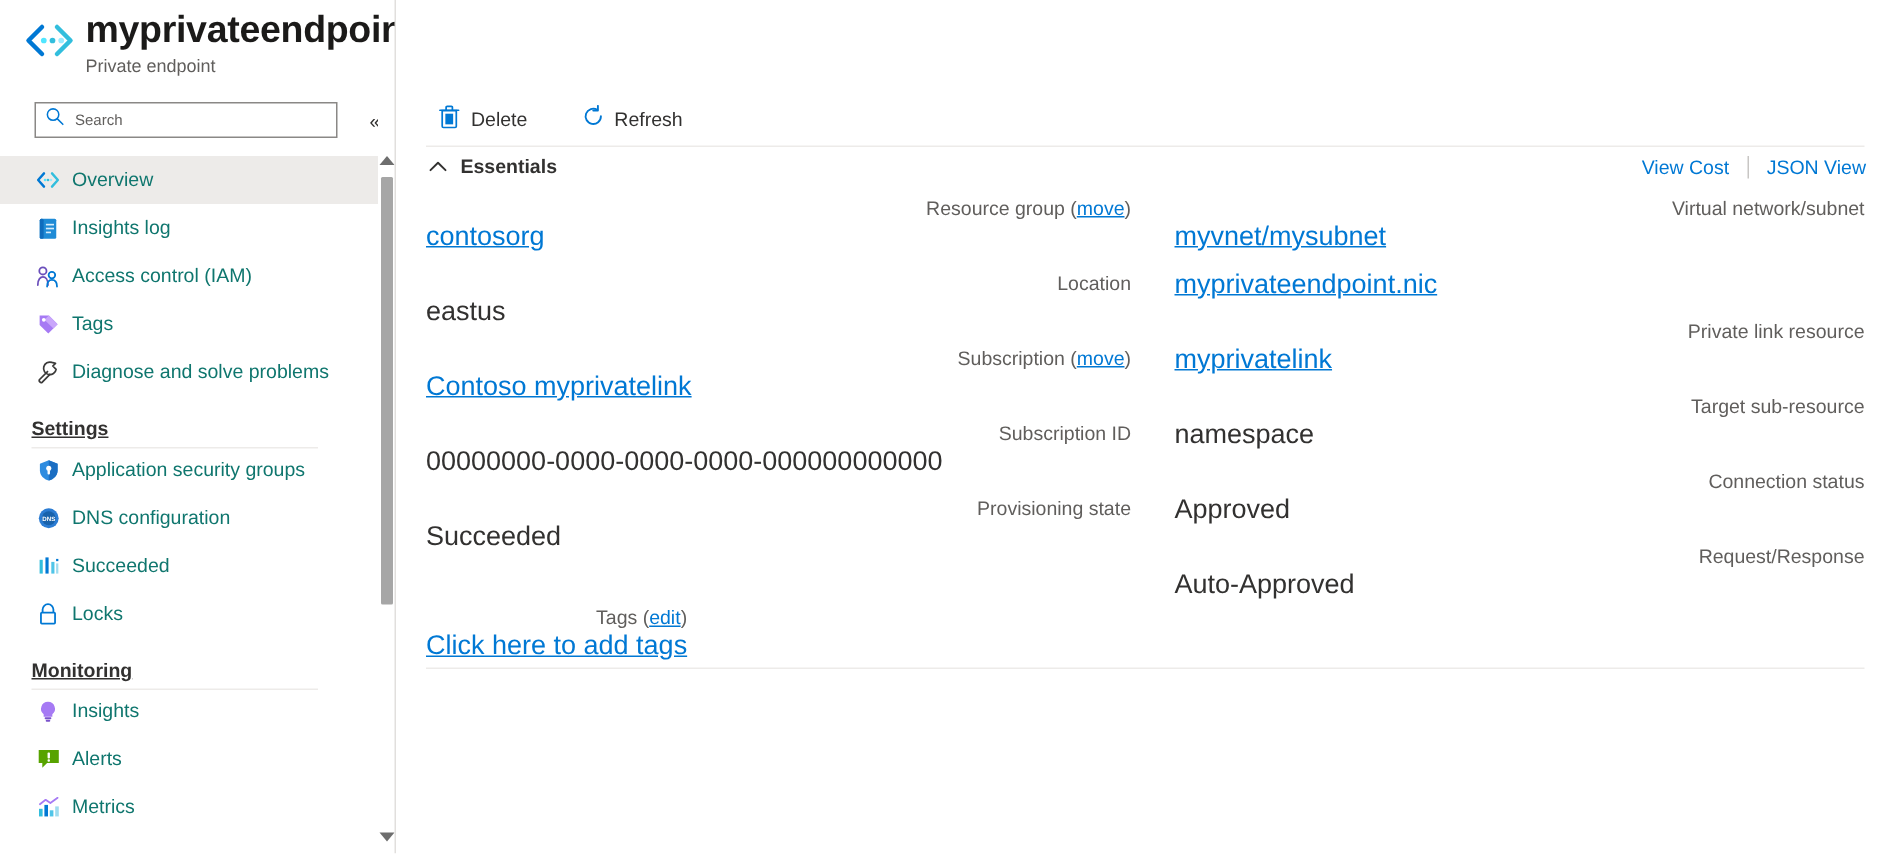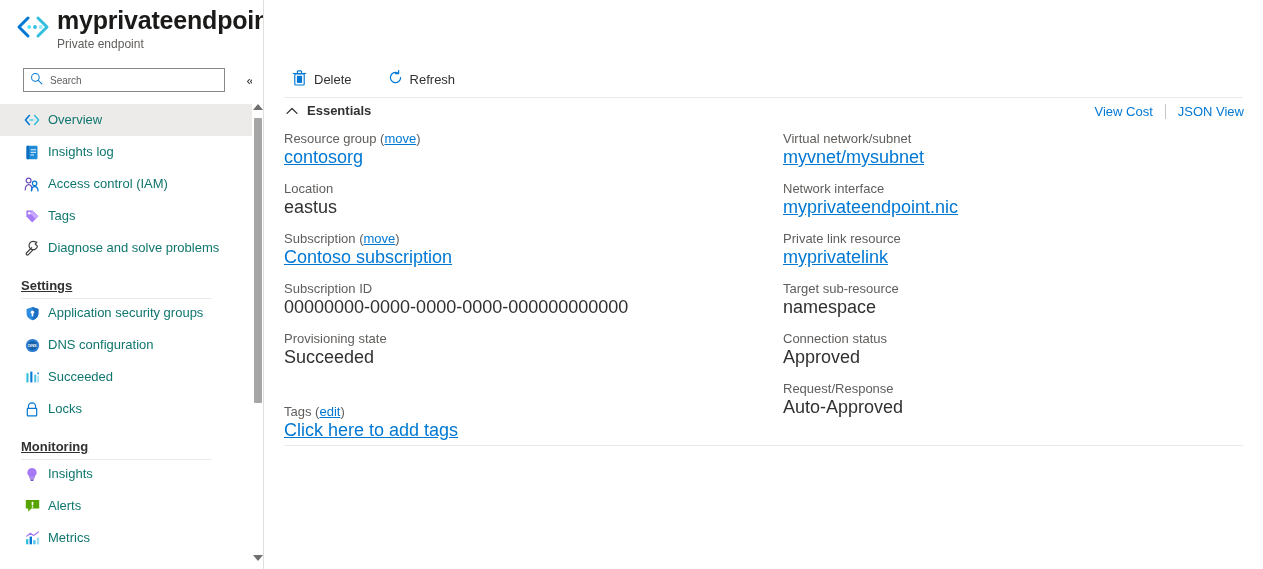--- a/index.html
+++ b/index.html
@@ -93,21 +93,21 @@
 
   .ess-links { position:absolute; right:19px; top:104px; display:flex; align-items:center; font-size:13px; }
   .ess-links a { color:#0078d4; text-decoration:none; cursor:pointer; }
   .ess-sep { width:1px; height:15px; background:#c8c6c4; margin:0 12px; }
 
   .ess-grid { position:absolute; left:20px; top:130px; width:960px; }
   .col { position:absolute; top:0; }
   .col-left { left:0; width:470px; }
   .col-right { left:499px; width:460px; }
   .field { margin-bottom:14px; }
-  .f-label { font-size:13px; color:#605e5c; line-height:18px; }
+  .f-label { font-size:13px; color:#605e5c; line-height:18px;text-align:right; }
   .f-value { font-size:18px; color:#323130; line-height:18px; }
   .lnk { color:#0078d4; text-decoration:underline; cursor:pointer; }
 
   .tags-sec { position:absolute; left:20px; top:403px; }
   .tags-rule { position:absolute; left:20px; top:445px; width:959px; height:1px; background:#edebe9; }
 </style>
 </head>
 <body>
 
 <div id="app">
@@ -390,21 +390,21 @@
           <div class="f-label">Location</div>
           <div class="f-value">eastus</div>
         </div>
 
         <div class="field">
           <div class="f-label">
             <span>Subscription</span>
             (<span class="lnk">move</span>)
           </div>
           <div class="f-value">
-            <span class="lnk">Contoso subscription</span>
+            <span class="lnk">Contoso myprivatelink</span>
           </div>
         </div>
 
         <div class="field">
           <div class="f-label">Subscription ID</div>
           <div class="f-value">00000000-0000-0000-0000-000000000000</div>
         </div>
 
         <div class="field">
           <div class="f-label">Provisioning state</div>
@@ -415,21 +415,20 @@
       <div class="col col-right">
 
         <div class="field">
           <div class="f-label">Virtual network/subnet</div>
           <div class="f-value">
             <span class="lnk">myvnet/mysubnet</span>
           </div>
         </div>
 
         <div class="field">
-          <div class="f-label">Network interface</div>
           <div class="f-value">
             <span class="lnk">myprivateendpoint.nic</span>
           </div>
         </div>
 
         <div class="field">
           <div class="f-label">Private link resource</div>
           <div class="f-value">
             <span class="lnk">myprivatelink</span>
           </div>

